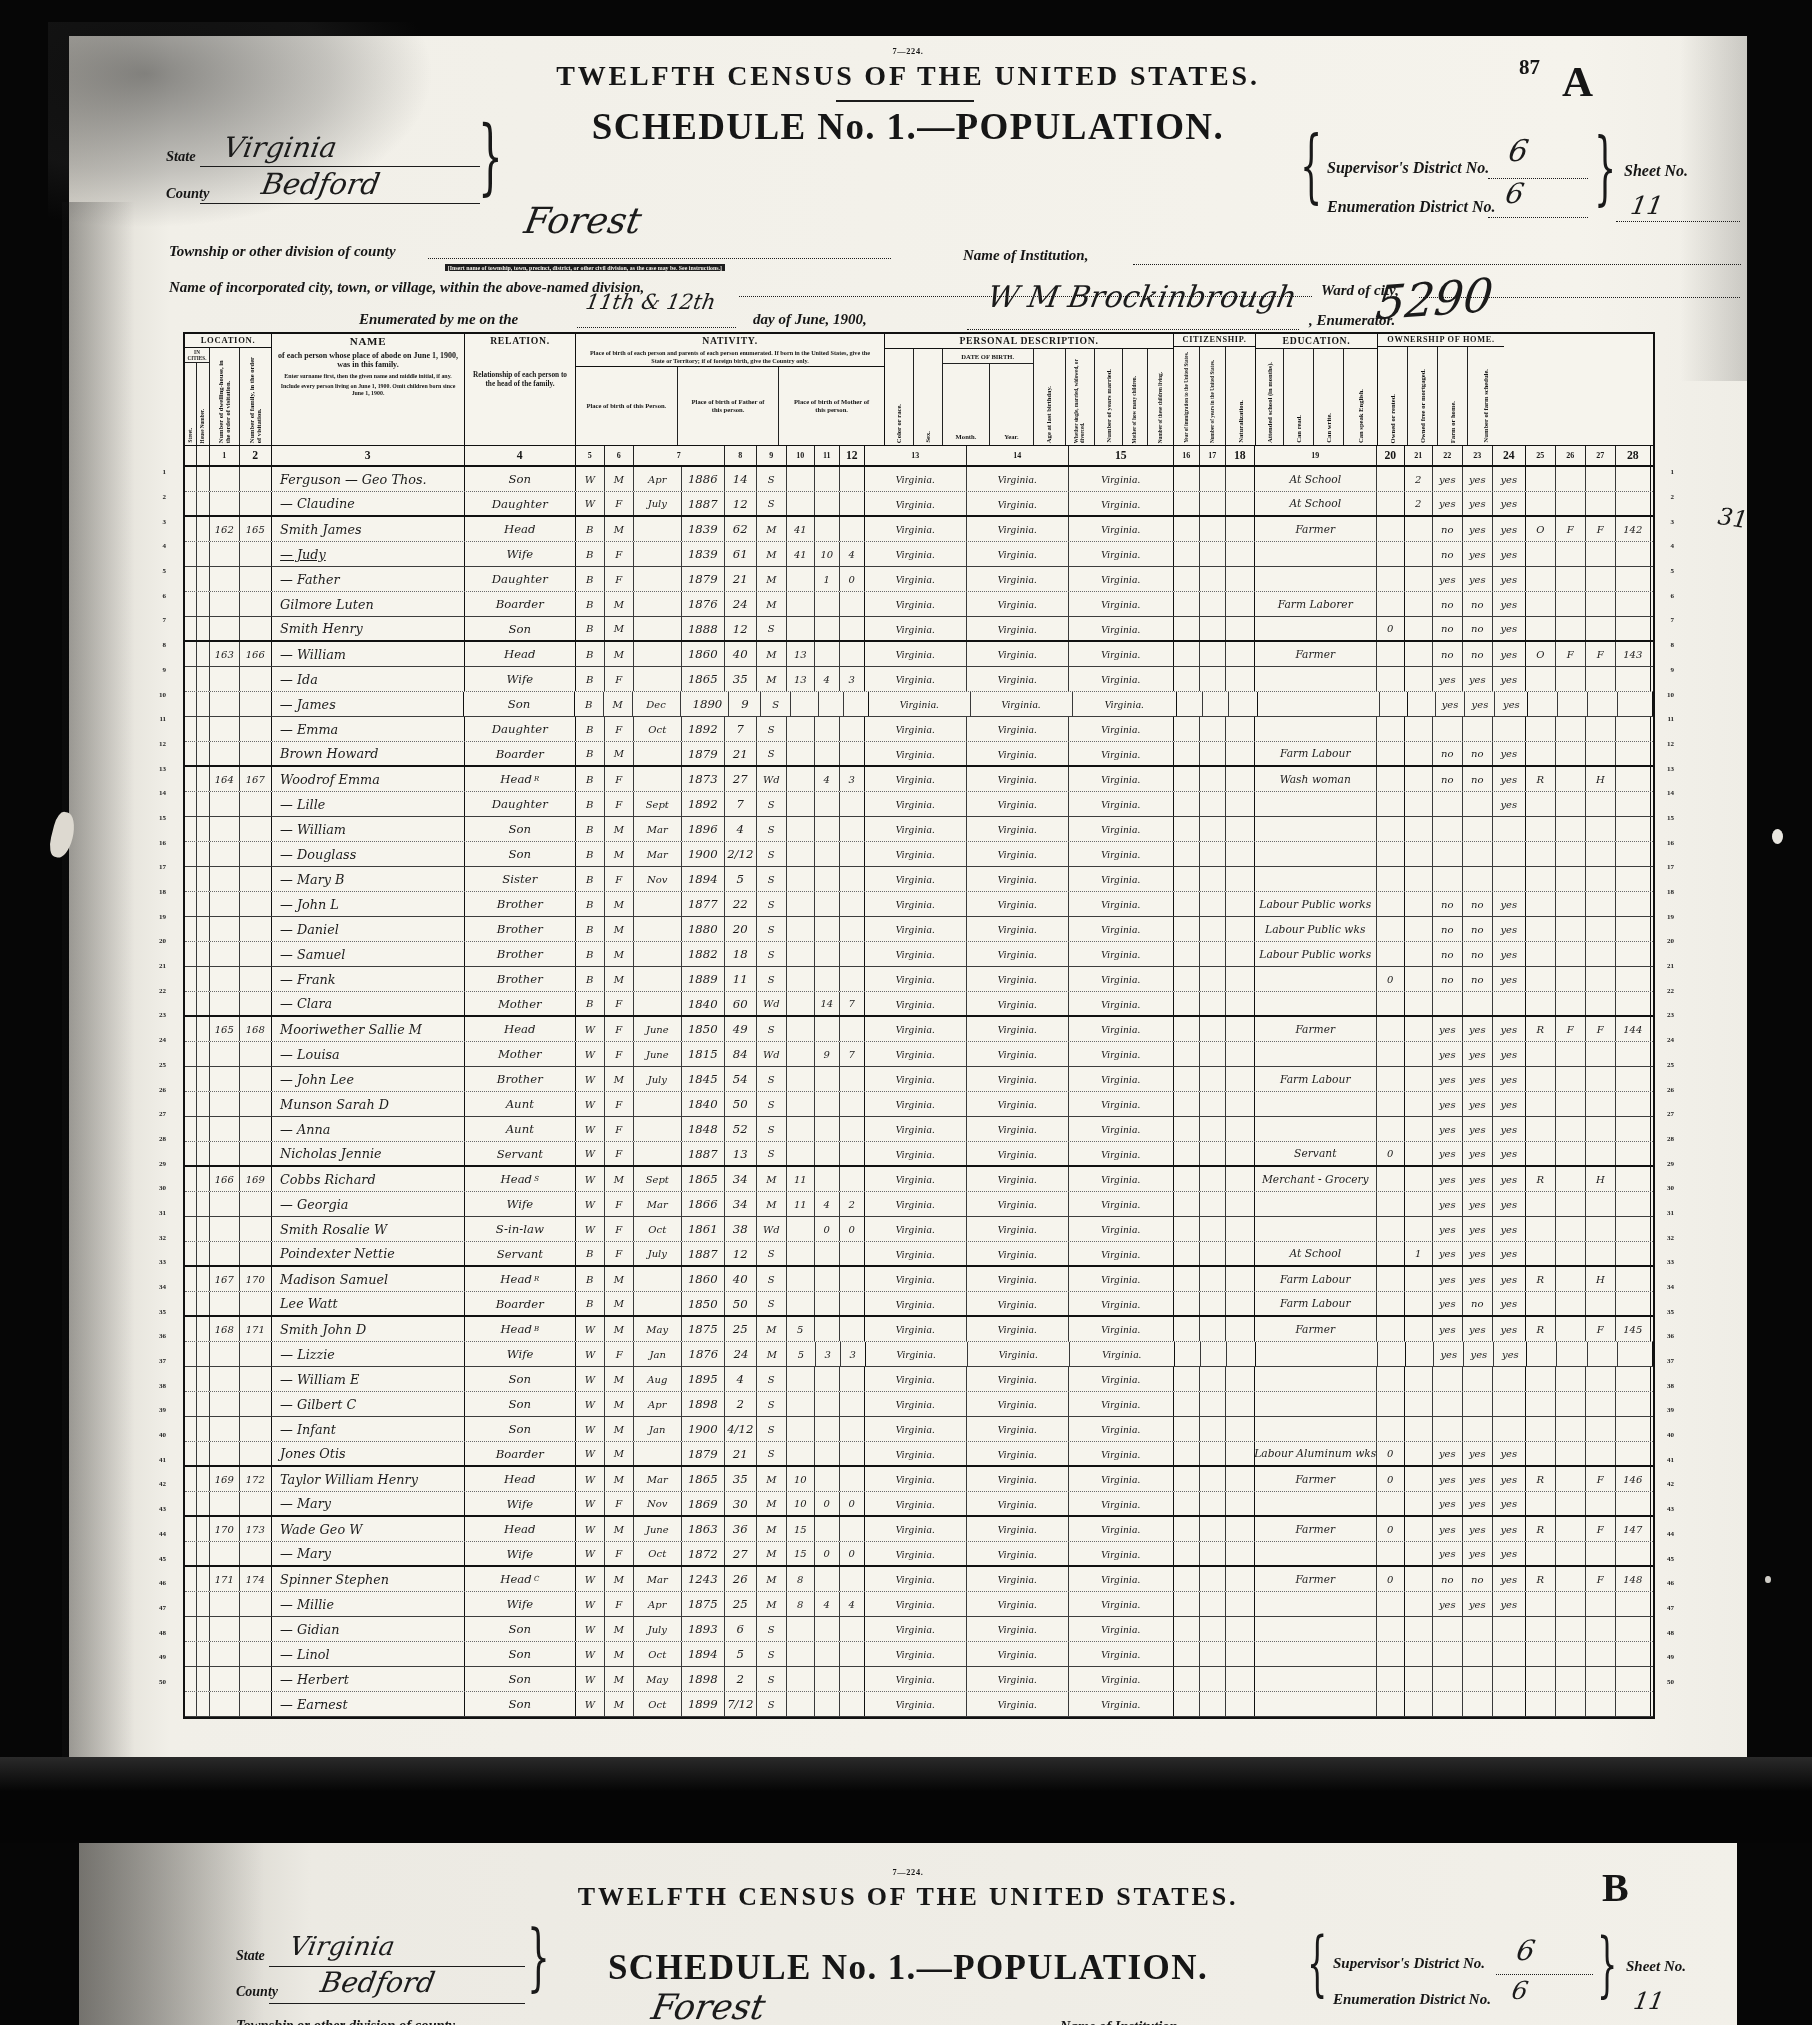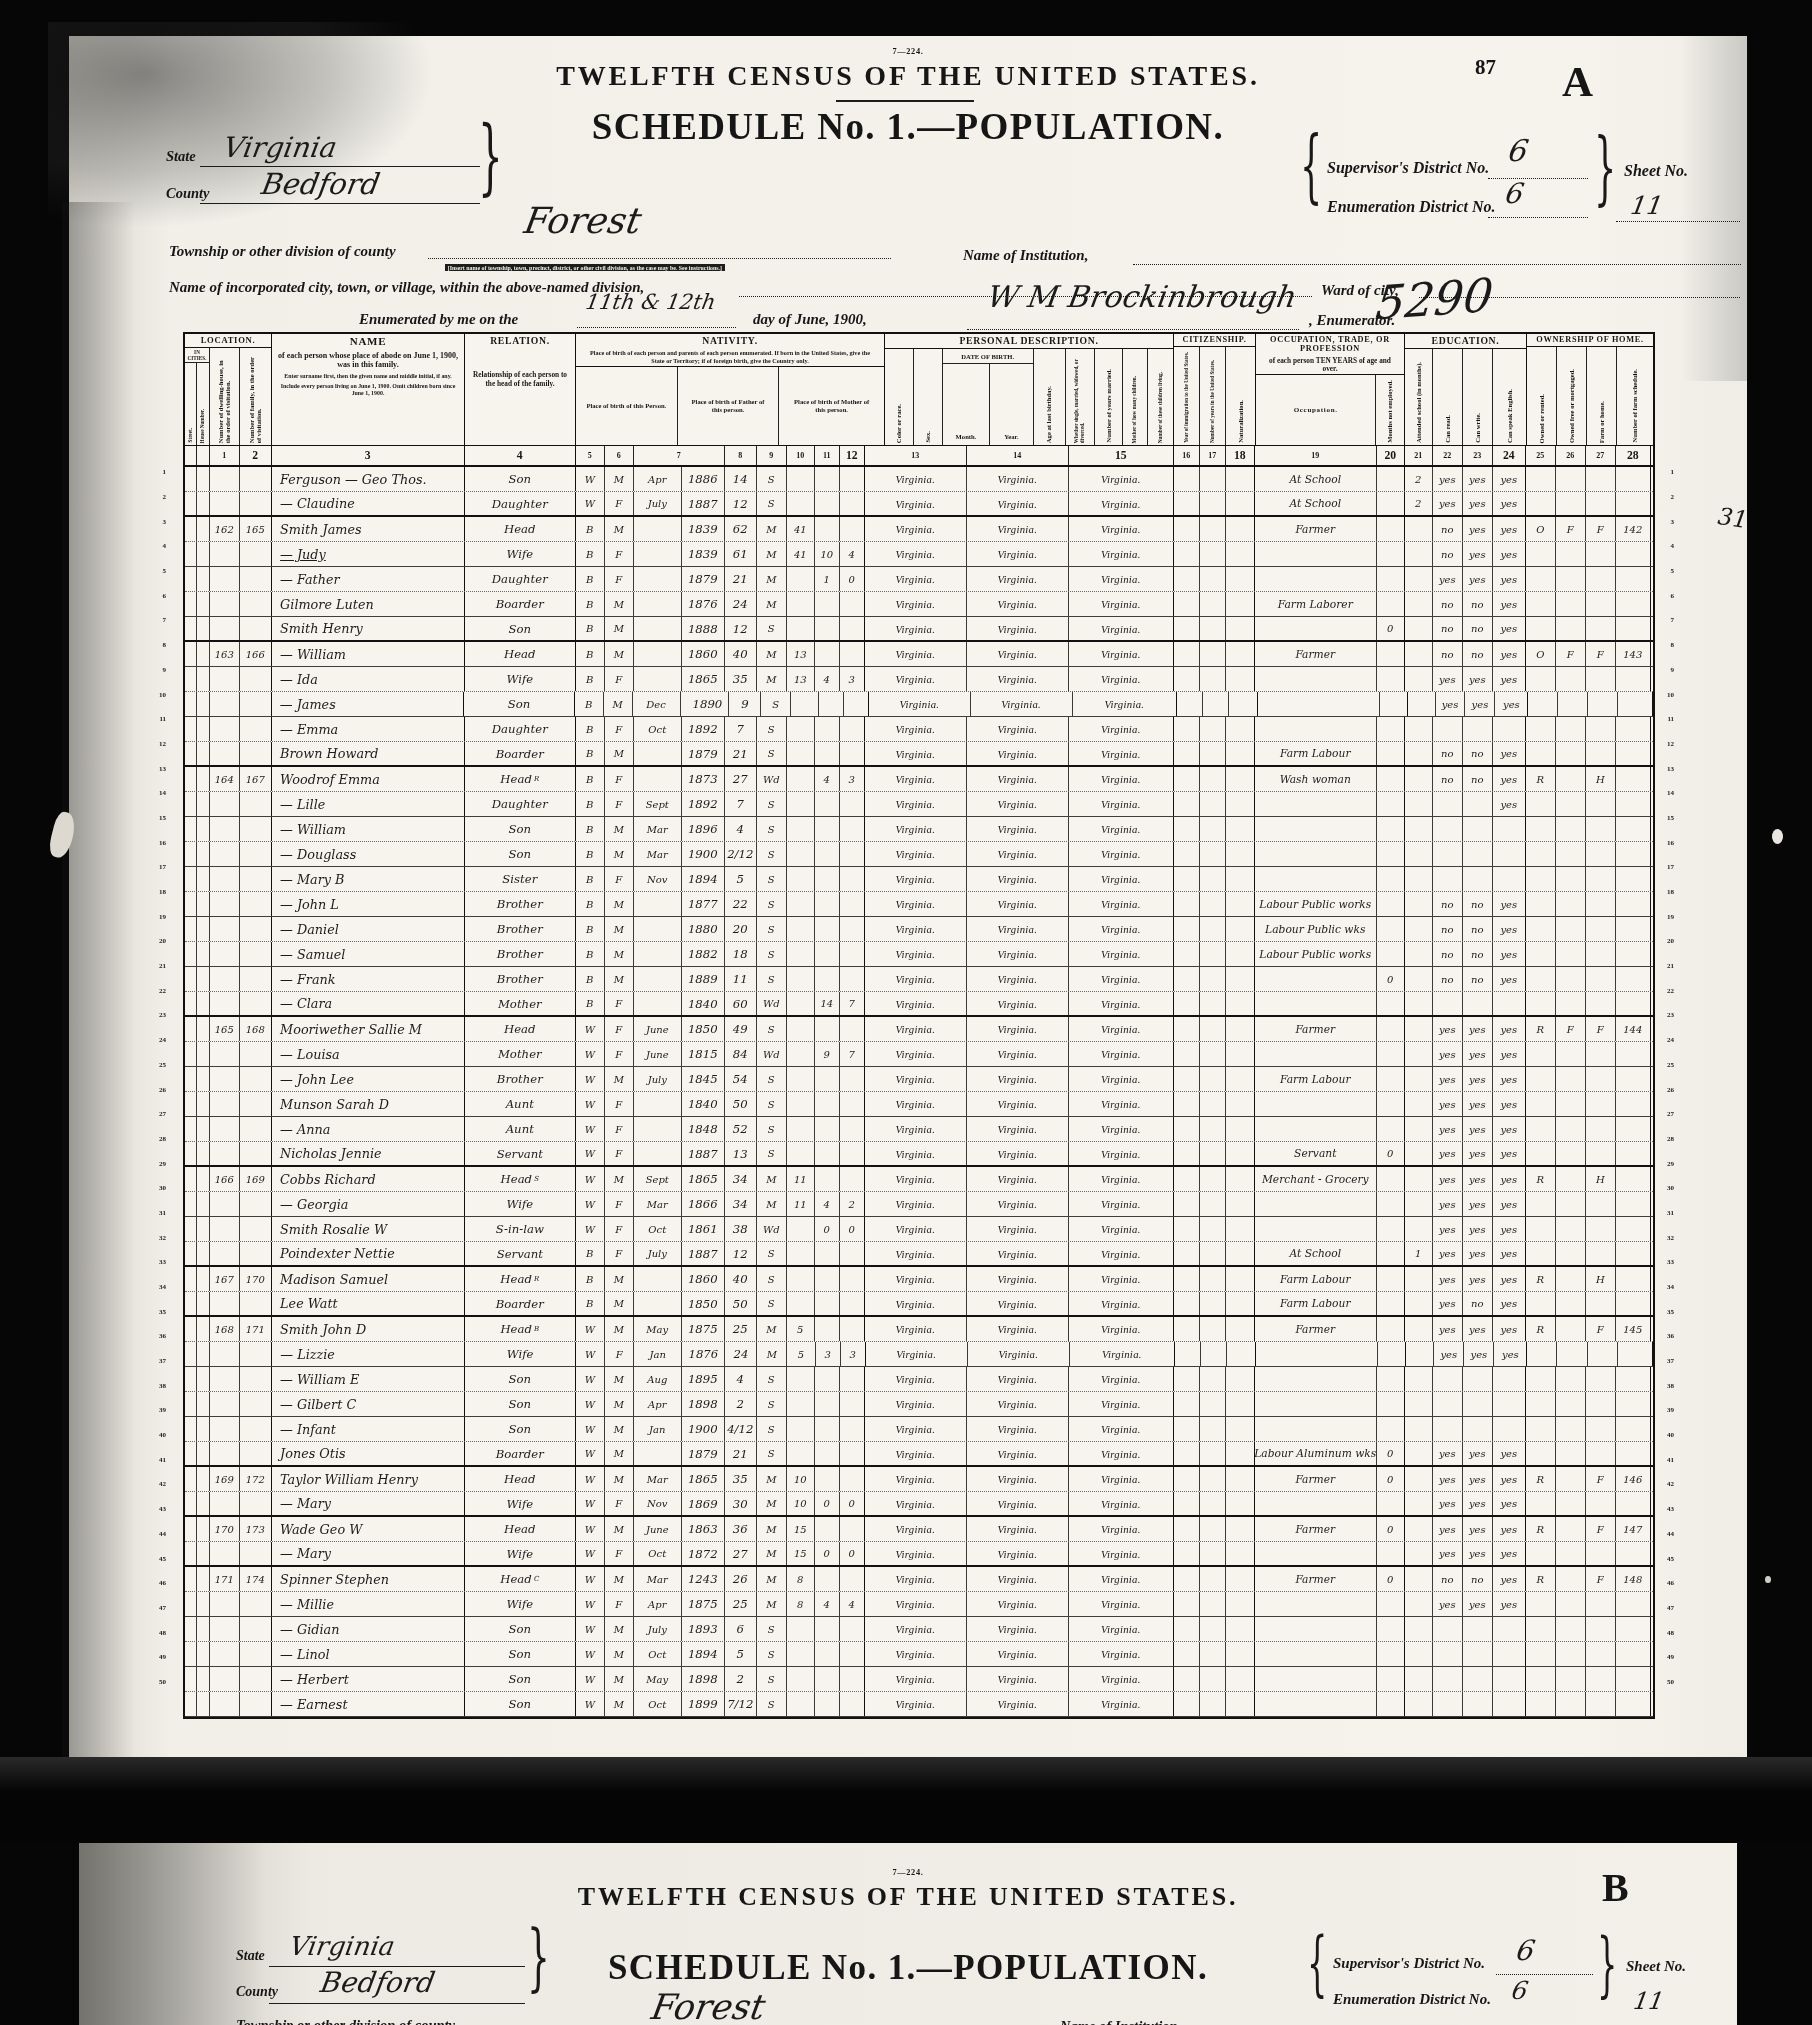--- a/index.html
+++ b/index.html
@@ -77,21 +77,21 @@
 <div class="canvas">
 
   <div class="pageA">
 
     <div class="smudge" style="left:-21px;top:-14px;width:387px;height:207px;background:radial-gradient(ellipse at 25% 25%,rgba(25,25,25,.5),rgba(60,60,60,.25) 45%,transparent 70%);"></div>
     <div class="smudge" style="left:-7px;top:166px;width:97px;height:1561px;background:linear-gradient(90deg,rgba(20,20,20,.35),transparent 75%);"></div>
     <div class="smudge" style="left:1582px;top:0px;width:97px;height:345px;background:linear-gradient(270deg,rgba(30,30,30,.18),transparent 70%);"></div>
 
     <div class="print ctr b" style="top:11px;font-size:8.3px;letter-spacing:0.7px;">7—224.</div>
     <div class="print ctr b" style="top:23.5px;font-size:28px;letter-spacing:2.8px;">TWELFTH CENSUS OF THE UNITED STATES.</div>
-    <div class="print b" style="left:1406px;top:19.3px;font-size:21px;">87</div>
+    <div class="print b" style="left:1450px;top:19.3px;font-size:21px;">87</div>
     <div class="print b" style="left:1493px;top:21px;font-size:43px;">A</div>
     <div class="rule" style="left:767px;top:64px;width:138px;border-bottom-width:2.1px;"></div>
     <div class="print ctr b" style="top:69px;font-size:37px;letter-spacing:1.4px;">SCHEDULE No. 1.—POPULATION.</div>
 
     <div class="print it b" style="left:97px;top:112px;font-size:14.5px;">State</div>
     <div class="print hw" style="left:155px;top:95px;font-size:28px;"><span class="script">Virginia</span></div>
     <div class="rule" style="left:131px;top:130px;width:280px;"></div>
     <div class="print it b" style="left:97px;top:149px;font-size:14.5px;">County</div>
     <div class="print hw" style="left:193px;top:131px;font-size:29px;"><span class="script">Bedford</span></div>
     <div class="rule" style="left:131px;top:167px;width:280px;"></div>
@@ -222,30 +222,20 @@
               </div>
             <div class="vcell w38">
                 <span class="vtext tiny">Number of years in the United States.</span>
               </div>
             <div class="vcell w42 last">
                 <span class="vtext">Naturalization.</span>
               </div>
           </div>
         </div>
 
-        <div class="hgroup" style="width:149px">
-          <div class="gtitle" style="font-size:8.3px;white-space:normal">OCCUPATION, TRADE, OR PROFESSION</div>
-          <p class="gdesc" style="font-size:7.3px">of each person TEN YEARS of age and over.</p>
-          <div class="occ-band">
-            <div class="occ-main w176">Occupation.</div>
-            <div class="vcell w40 last">
-                <span class="vtext">Months not employed.</span>
-              </div>
-          </div>
-        </div>
 
         <div class="hgroup" style="width:122px">
           <div class="gtitle ruled">EDUCATION.</div>
           <div class="hcols">
             <div class="vcell w40">
                 <span class="vtext">Attended school (in months).</span>
               </div>
             <div class="vcell w44">
                 <span class="vtext">Can read.</span>
               </div>

